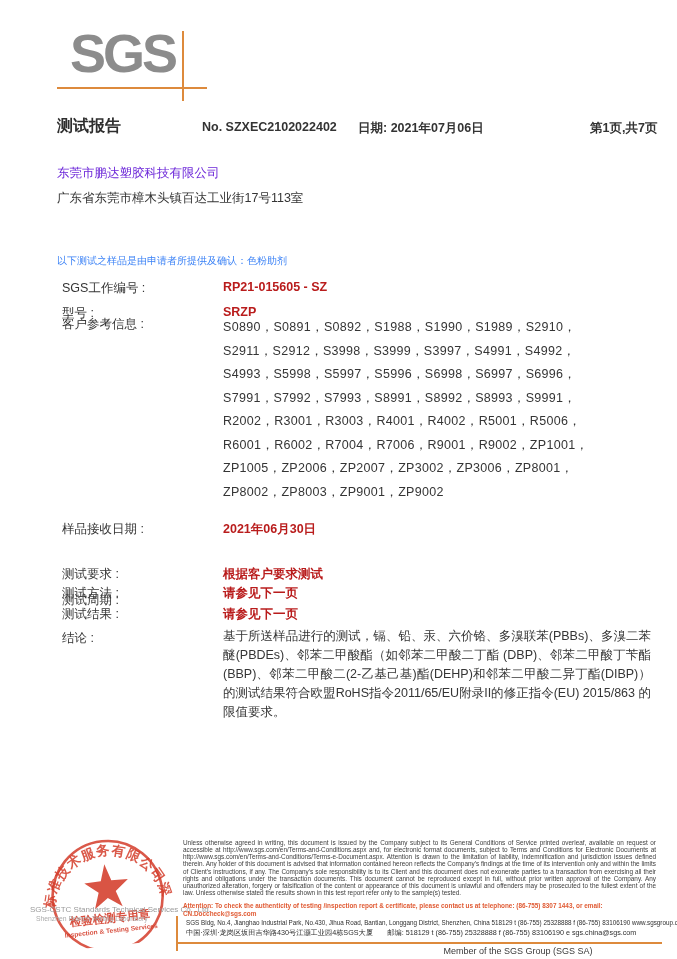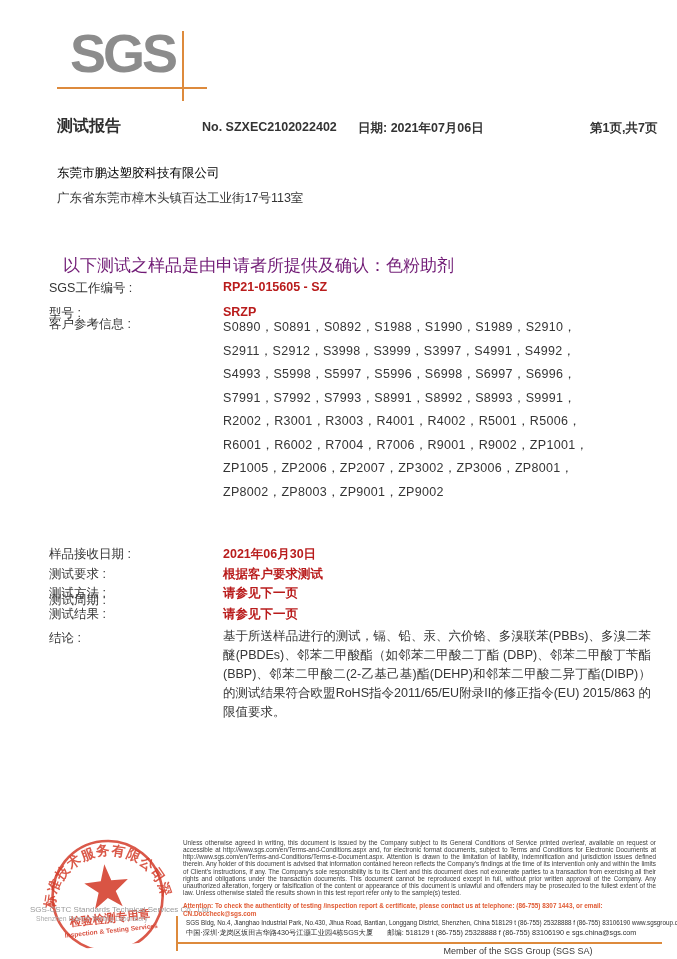--- a/index.html
+++ b/index.html
@@ -20,32 +20,32 @@
     color:#8c8c8c;line-height:1;
   }
   .logo-hline{left:57px;top:87px;width:150px;height:2px;background:#dd8a3c;}
   .logo-vline{left:182px;top:31px;width:2px;height:70px;background:#dd8a3c;}
   
   .doc-title{left:57px;top:116px;font-size:16px;font-weight:700;color:#2e2e2e;}
   .report-no{left:202px;top:120px;font-size:12.5px;font-weight:600;color:#333;}
   .report-date{left:358px;top:120px;font-size:12.5px;font-weight:600;color:#333;}
   .report-page{left:550px;top:120px;font-size:12.5px;font-weight:600;color:#333;margin-left:40px;}
   
-  .applicant-name{left:57px;top:165px;font-size:12.5px;color:#000000;}
+  .applicant-name{left:57px;top:165px;font-size:12.5px;color:#6d28d9;}
   .applicant-address{left:57px;top:190px;font-size:12.5px;color:#353535;}
   
-  .intro-line{left:57px;top:254px;font-size:17px;color:#701a75;margin-left:6px;}
+  .intro-line{left:57px;top:254px;font-size:10px;color:#3b82f6;}
   
-  .flabel{left:49px;font-size:12.5px;color:#353535;}
+  .flabel{left:62px;font-size:12.5px;color:#353535;}
   .fvalue{left:223px;font-size:12.5px;color:#b91c1c;font-weight:bold;}
   .row-job{top:280px;}
   .row-model{top:305px;}
   .row-ref{top:316px;}
   .ref-lines{left:223px;top:316px;font-size:12.5px;line-height:23.5px;color:#353535;letter-spacing:0.3px;}
-  .row-received{top:521px;margin-top:25px;}
+  .row-received{top:521px;}
   .row-period{top:544px;margin-top:48px;}
   .row-req{top:566px;}
   .row-method{top:585px;}
   .row-result{top:606px;}
   .row-conclusion{top:630px;}
   .conclusion-text{left:223px;top:627px;width:428px;font-size:12.5px;line-height:19px;color:#353535;text-align:justify;}
   
   .disclaimer{
     left:183px;top:839px;width:473px;
     font-size:6.4px;line-height:7.15px;color:#3d3d3d;

